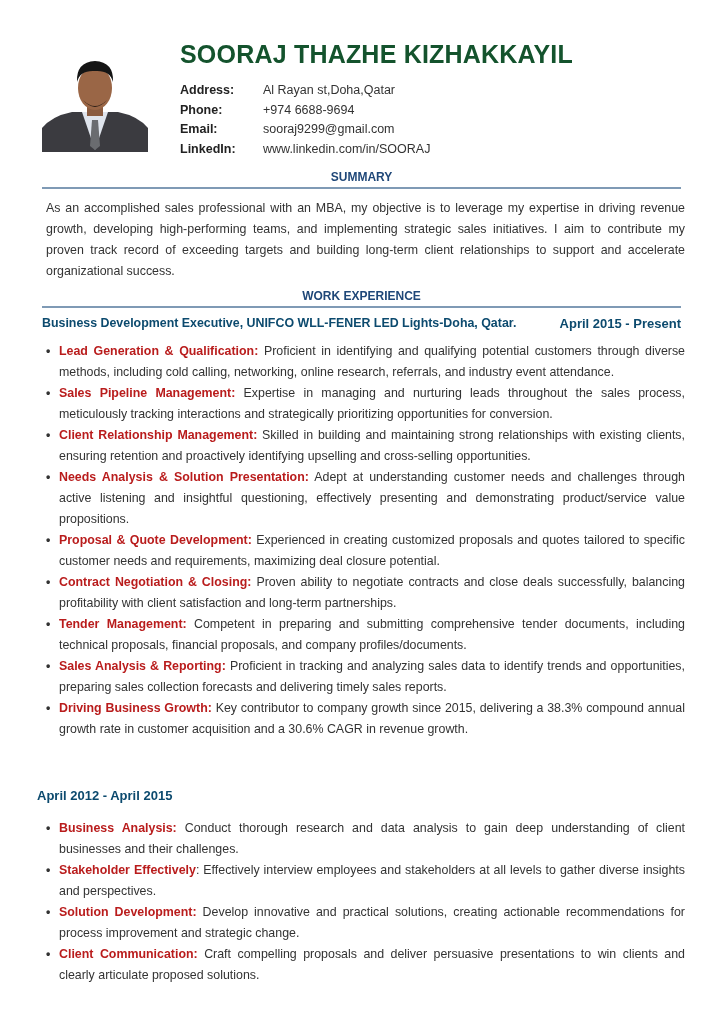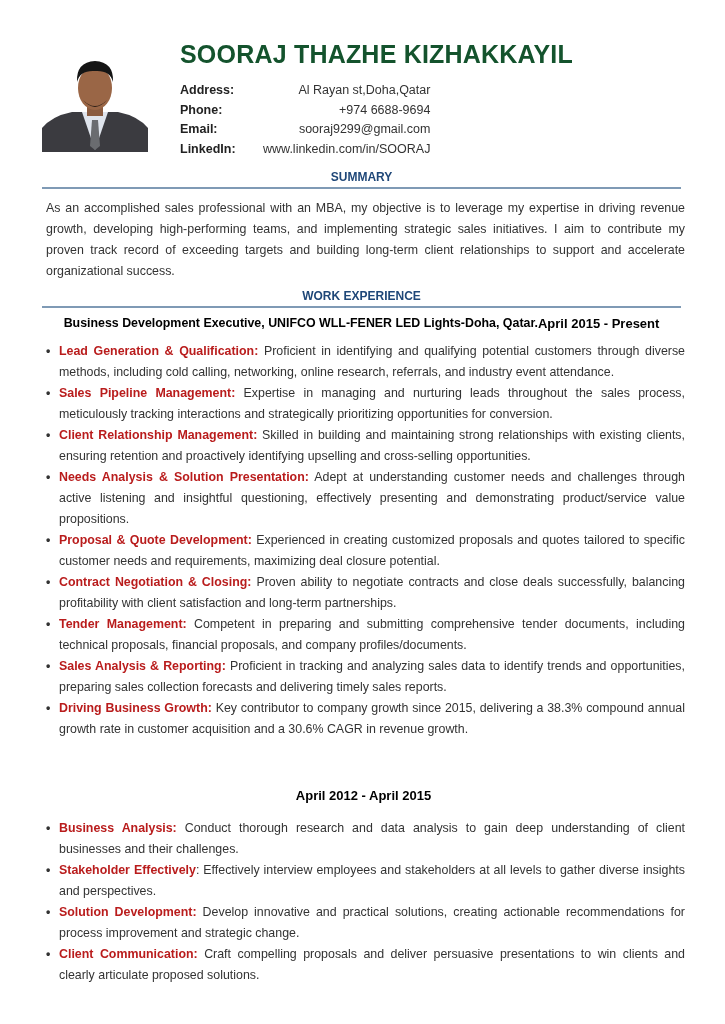--- a/index.html
+++ b/index.html
@@ -14,35 +14,35 @@
     .photo svg { width: 100%; height: 100%; display: block; }
     .name {
       position: absolute; left: 180px; top: 40px;
       font-size: 25px; font-weight: bold; color: #14532d; letter-spacing: 0.2px;
       white-space: nowrap;
     }
     .contact {
       position: absolute; left: 180px; top: 81px;
       font-size: 12.5px; line-height: 19.5px;
     }
-    .contact-row { display: flex; justify-content: space-between; }
+    .contact-row { display: flex; }
     .contact-label { width: 83px; font-weight: bold; color: #222; }
     .contact-value { color: #333; }
     .section-title {
       position: absolute; left: 42px; width: 639px;
       font-size: 12px; font-weight: bold; color: #1f4778;
       padding-bottom: 3px; border-bottom: 2px solid #7f9ab5; text-align: center;
     }
     .summary-text {
       position: absolute; left: 46px; top: 198px; width: 639px;
       font-size: 12.4px; line-height: 21px; text-align: justify; color: #333;
     }
     .job-header {
-      position: absolute; display: flex; justify-content: center;
-      font-size: 12.4px; font-weight: bold; color: #000000; white-space: nowrap;
+      position: absolute; display: flex; justify-content: space-between;
+      font-size: 12.4px; font-weight: bold; color: #0c4a6e; white-space: nowrap;
     }
     .job-dates { font-size: 13px; }
     .bullets {
       position: absolute; left: 42px; width: 643px;
       margin: 0; padding: 0; list-style: none;
       font-size: 12.4px; line-height: 21px; color: #333;
     }
     .bullets li {
       position: relative; padding-left: 17px; text-align: justify; margin-bottom: 0;
     }

